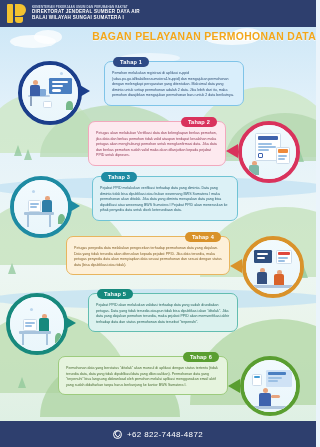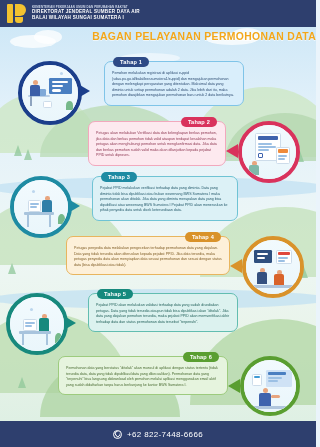--- a/index.html
+++ b/index.html
@@ -361,14 +361,14 @@
 
 <div class="step th-green" style="left:58px;top:356px;width:170px;">
   <div class="bubble">
     <div class="badge right">Tahap 6</div>
     <div class="body-txt">Permohonan data yang berstatus "ditolak" akan muncul di aplikasi dengan status tertentu (tidak tersedia data, data yang tidak dipublikasi/data yang dikecualikan). Permohonan data yang "terpenuhi" bisa langsung didownload oleh pemohon melalui aplikasi menggunakan email aktif yang sudah didaftarkan tanpa harus berkunjung ke kantor BWS Sumatera I.</div>
   </div>
 </div>
 
 <div class="footer">
   <span class="wa"></span>
-  <span class="phone">+62 822-7448-6666</span>
+  <span class="phone">+62 822-7448-4872</span>
 </div>
 
 </body></html>

